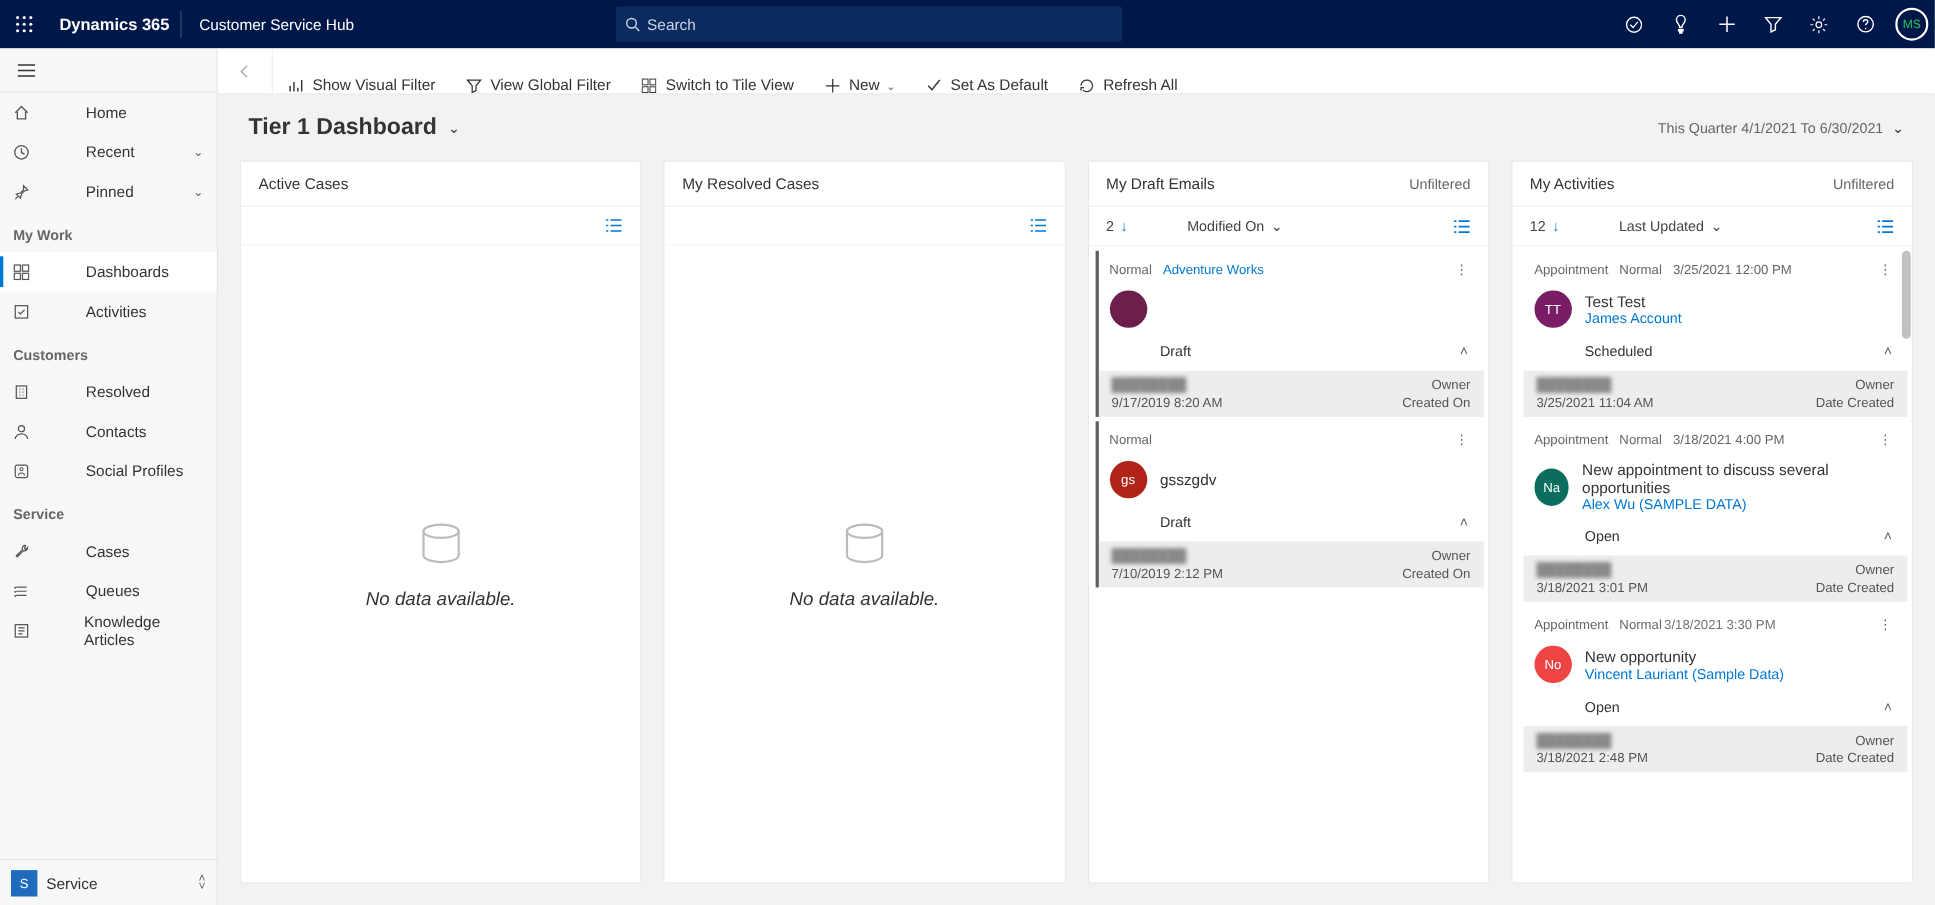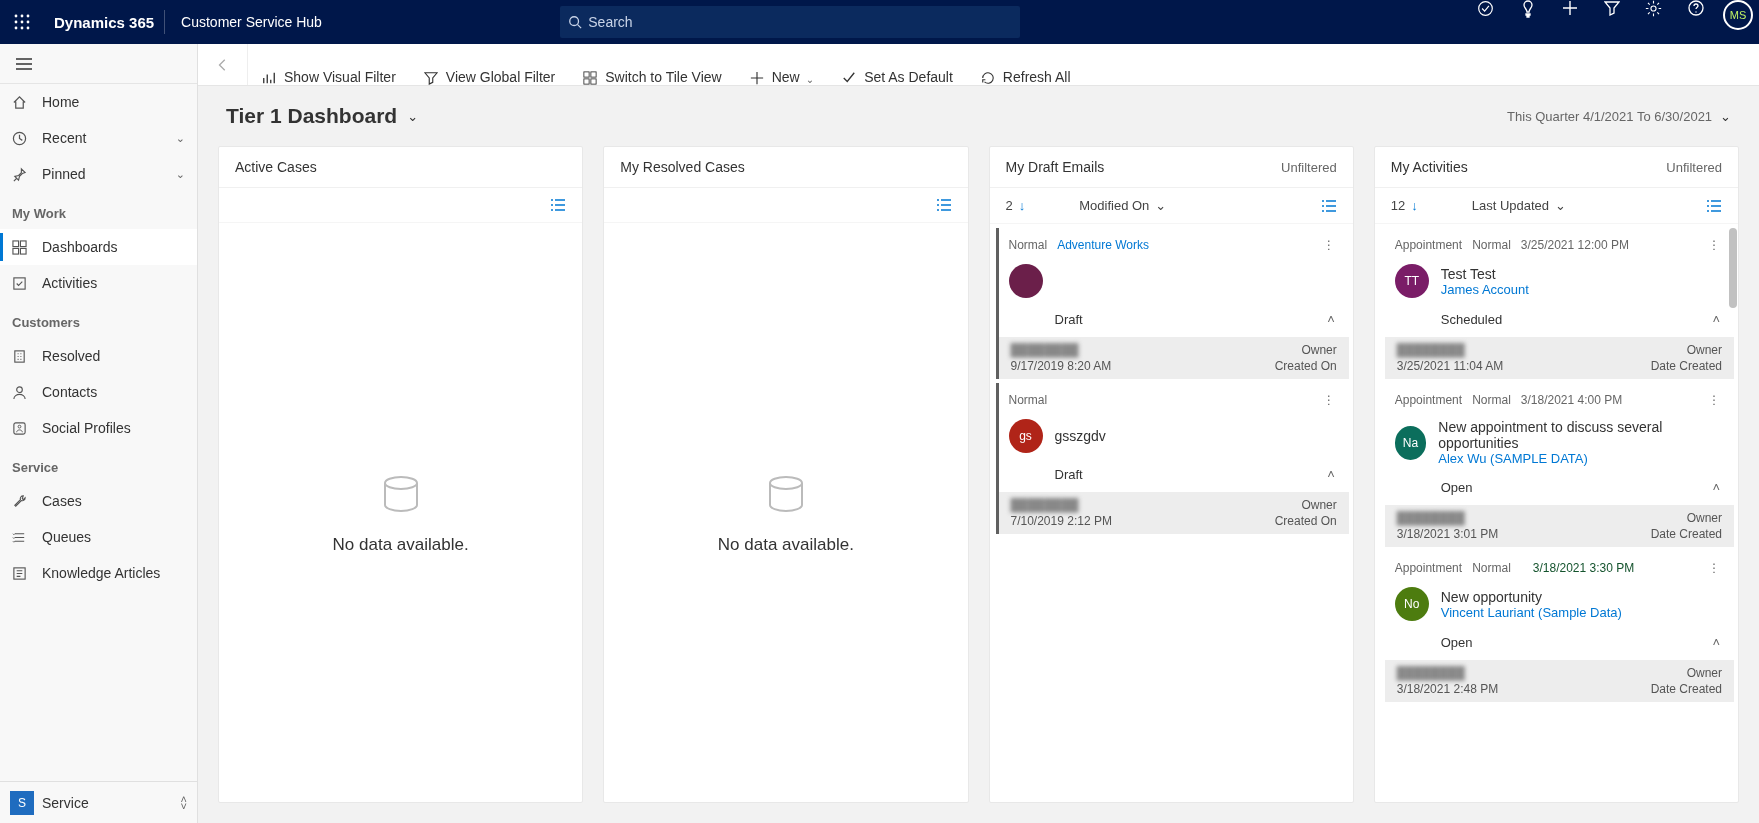--- a/index.html
+++ b/index.html
@@ -8,29 +8,29 @@
 
 .topbar { height: 44px; background: #00174a; display: flex; align-items: center; color: #fff; }
 .topbar .waffle { width: 44px; height: 44px; display:flex; align-items:center; justify-content:center; cursor:pointer;}
 .topbar .brand { font-weight:600; font-size:15px; padding:0 10px; }
 .topbar .app-name { padding:0 16px; border-left:1px solid rgba(255,255,255,.25); height:24px; display:flex; align-items:center; font-size:14px;}
 .topbar .search { flex:0 0 460px; margin-left:auto; margin-right:auto; }
 .topbar .search-box { height:32px; background:#0b2a5e; border-radius:2px; display:flex; align-items:center; padding:0 8px; color:#c9d4e8;}
 .topbar .search-box input { background:transparent; border:none; outline:none; color:#fff; flex:1; margin-left:6px; font-size:14px;}
 .topbar .search-box input::placeholder{ color:#c9d4e8;}
 .topbar .right-icons { display:flex; align-items:center; margin-left:auto;}
-.topbar .right-icons .icon { width:42px; height:44px; display:flex; align-items:flex-start; justify-content:center; cursor:pointer; color:#bef264;}
+.topbar .right-icons .icon { width:42px; height:44px; display:flex; align-items:center; justify-content:center; cursor:pointer; color:#22c55e;}
 .topbar .avatar { width:30px; height:30px; border:2px solid #fff; border-radius:50%; display:flex; align-items:center; justify-content:center; font-size:11px;}
 
 
 .body { display:flex; height: 779px; }
 .sidebar { width:198px; background:#f8f8f8; border-right:1px solid #e0e0e0; display:flex; flex-direction:column; }
 .sidebar .top-row{ height:40px; display:flex; align-items:center; border-bottom:1px solid #e5e5e5;}
 .sidebar .hamburger{ width:48px; height:40px; display:flex; align-items:center; justify-content:center; cursor:pointer;}
-.nav-item{ display:flex; align-items:center; height:36px; padding:0 12px; cursor:pointer; color:#333; font-size:14px; position:relative;}
+.nav-item{ display:flex; align-items:center; height:36px; padding:0 12px; cursor:pointer; color:#333; font-size:14px; position:relative;gap:36px;}
 .nav-item .nav-icon{ width:20px; display:flex; align-items:center; color:#555; margin-right:10px;}
 .nav-item .chev{ margin-left:auto; color:#666; font-size:11px;}
 .nav-item.active{ background:#fff;}
 .nav-item.active::before{ content:''; position:absolute; left:0; top:4px; bottom:4px; width:3px; background:#0078d4;}
 .nav-section{ font-size:13px; color:#666; padding:14px 12px 8px; font-weight:600;}
 .sidebar .spacer{ flex:1;}
 .sidebar .bottom{ border-top:1px solid #e0e0e0; height:42px; display:flex; align-items:center; padding:0 10px; cursor:pointer;}
 .sidebar .bottom .badge{ width:24px; height:24px; background:#1f6cbf; color:#fff; font-size:12px; display:flex; align-items:center; justify-content:center; margin-right:8px;}
 .sidebar .bottom .updown{ margin-left:auto; color:#666; font-size:11px; line-height:7px;}
 
@@ -54,21 +54,21 @@
 .card-head .filter{ margin-left:auto; color:#666; font-size:13px;}
 .card-sub{ padding:10px 16px; display:flex; align-items:center; border-bottom:1px solid #f5f5f5; font-size:13px; color:#444;}
 .card-sub .view-icon{ margin-left:auto; color:#0078d4; cursor:pointer;}
 .card-sub .count{ margin-right:6px;}
 .card-sub .arrow{ color:#0078d4; margin-right:14px;}
 .card-sub .sort{ display:flex; align-items:center; cursor:pointer;margin-left:40px;}
 .card-sub .sort .chev-sm{ margin-left:6px;}
 
 .empty{ flex:1; display:flex; flex-direction:column; align-items:center; justify-content:center; color:#333;}
 .empty svg{ color:#bbb;}
-.empty .msg{ margin-top:18px; font-size:17px;}
+.empty .msg{ margin-top:18px; font-size:17px;font-style:italic;}
 
 .list{ flex:1; overflow-y:auto; position:relative;}
 .item{ border-left:3px solid #606060; margin:4px 4px 4px 6px; padding:6px 10px 0; font-size:13px; position:relative;}
 .item .row1{ display:flex; align-items:center; color:#666; font-size:12px;}
 .item .row1 .priority{ color:#666;}
 .item .row1 .link{ color:#0078d4; margin-left:10px;}
 .item .row1 .kebab{ margin-left:auto; cursor:pointer; color:#666; padding:4px;}
 .item .row2{ display:flex; align-items:center; margin-top:8px;}
 .item .ava{ width:34px; height:34px; border-radius:50%; display:flex; align-items:center; justify-content:center; color:#fff; font-size:12px; margin-right:12px;}
 .item .subj{ font-size:14px; color:#333;}
@@ -544,25 +544,25 @@
                 <div class="mrow">
                   <span>3/18/2021 3:01 PM</span>
                   <span>Date Created</span>
                 </div>
               </div>
             </div>
             <div class="item activity">
     <div class="row1">
                 <span class="priority">Appointment</span>
                 <span class="priority" style="margin-left:10px">Normal</span>
-                <span style="margin-left:22px;color:#14532d">3/18/2021 3:30 PM</span>
+                <span style="margin-left:2px;color:#737373">3/18/2021 3:30 PM</span>
                 <span class="kebab">⋮</span>
               </div>
     <div class="row2">
-                <div class="ava" style="background:#4d7c0f">No</div>
+                <div class="ava" style="background:#ef4444">No</div>
                 <div>
                   <div class="subj">New opportunity</div>
                   <div class="sublink">Vincent Lauriant (Sample Data)</div>
                 </div>
               </div>
     <div class="row3">
                 <span class="status">Open</span>
                 <span class="collapse">˄</span>
               </div>
     <div class="meta">

